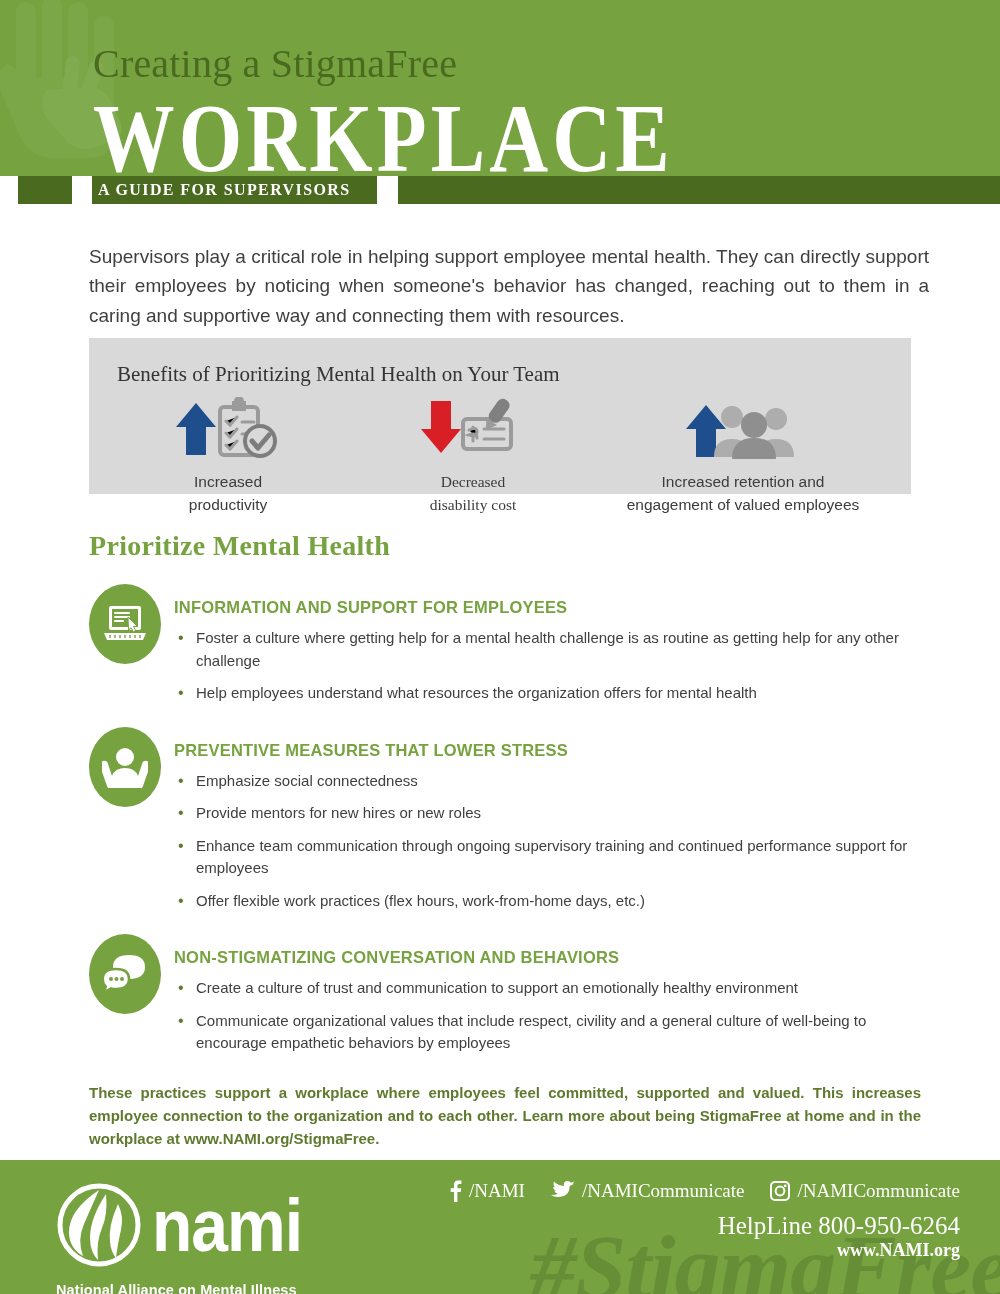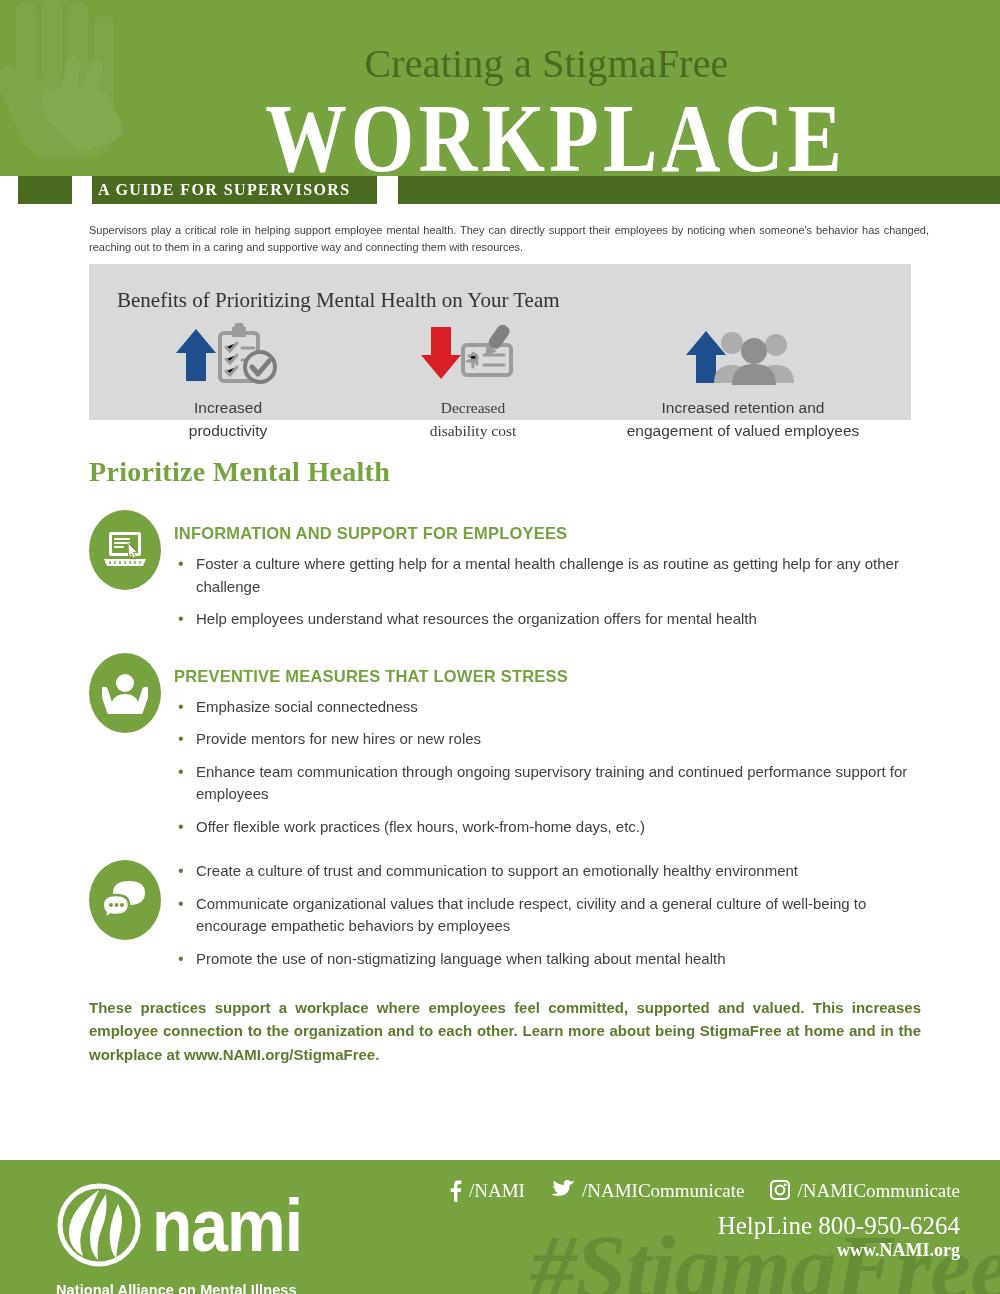--- a/index.html
+++ b/index.html
@@ -16,21 +16,21 @@
     position: relative;
     width: 1000px; height: 176px;
     background: #76a240;
     overflow: hidden;
   }
   .hand-watermark {
     position: absolute; left: -12px; top: -6px;
     width: 200px; height: 200px;
     opacity: .30;
   }
-  .header-inner { position: relative; padding-left: 93px; text-align: center; }
+  .header-inner { position: relative; padding-left: 93px; }
   .kicker {
     font-family: "Liberation Serif", serif;
     font-size: 40px; line-height: 1;
     color: #4a6a20; font-weight: 400;
     letter-spacing: .2px;
     padding-top: 44px;
   }
   .bigtitle {
     font-family: "Liberation Serif", serif;
     font-weight: 700;
@@ -58,22 +58,22 @@
     font-size: 16px;
     letter-spacing: 1.4px;
   }
   .subbar-gap-r { position:absolute; left:0; top:0; width:1000px; height:28px; background:#ffffff; z-index:0;}
   .subbar-seg1 { position:absolute; left:18px; top:0; width:54px; height:28px; background:#4a6a20; z-index:1;}
   .subbar-seg3 { position:absolute; left:398px; top:0; width:602px; height:28px; background:#4a6a20; z-index:1;}
 
   
   .intro {
     width: 840px;
-    margin: 18px 0 0 89px;
-    font-size: 11px;
+    margin: 38px 0 0 89px;
+    font-size: 19px;
     line-height: 1.55;
     color: #3f3f3f;
     text-align: justify;
   }
 
   
   .benefits {
     position: relative;
     margin: 8px 0 0 89px;
     width: 822px; height: 156px;
@@ -187,21 +187,21 @@
     font-weight: 700;
     letter-spacing: .1px;
   }
   .footer-right {
     position:absolute; right: 40px; top: 20px;
     text-align: right;
     color: #ffffff;
     font-family:"Liberation Serif", serif;
   }
   .social-row { display:flex; align-items:center; justify-content:flex-end; gap: 26px; }
-  .social { display:flex; align-items:flex-start; gap: 7px; font-size: 19px; }
+  .social { display:flex; align-items:center; gap: 7px; font-size: 19px; }
   .helpline { margin-top: 10px; font-size: 25px; }
   .weburl { font-size: 18px; font-weight: 700; }
   svg { display:block; }
 </style>
 </head>
 <body>
 
 <div class="page">
 
   <div class="header">
@@ -372,24 +372,24 @@
         <path d="M28 2 q16 0 16 12 q0 12 -16 12 q-3 0 -6 -.7 l-8 5 l2 -7 q-4 -3 -4 -9.3 q0 -12 16 -12 z" fill="#ffffff"></path>
         <path d="M15 16 q13 0 13 10 q0 10 -13 10 q-2.5 0 -5 -.6 l-7 4.2 l1.7 -6 q-3 -2.6 -3 -7.6 q0 -10 13 -10 z" fill="#ffffff" stroke="#76a240" stroke-width="2.6"></path>
         <g fill="#76a240">
           <circle cx="10" cy="26" r="2"></circle>
             <circle cx="15.5" cy="26" r="2"></circle>
             <circle cx="21" cy="26" r="2"></circle>
         </g>
       </svg>
     </div>
     <div class="block-body">
+      <div class="block-title">NON-STIGMATIZING CONVERSATION AND BEHAVIORS</div>
       <ul class="bullets">
         <li>Create a culture of trust and communication to support an emotionally healthy environment</li>
         <li>Communicate organizational values that include respect, civility and a general culture of well-being to encourage empathetic behaviors by employees</li>
-        <li>Promote the use of non-stigmatizing language when talking about mental health</li>
       </ul>
     </div>
   </div>
 
   <p class="closing">These practices support a workplace where employees feel committed, supported and valued. This increases employee connection to the organization and to each other. Learn more about being StigmaFree at home and in the workplace at www.NAMI.org/StigmaFree.</p>
 
   <div class="footer">
     <div class="stigma-watermark">#StigmaFree</div>
 
     <div class="logo-wrap">

